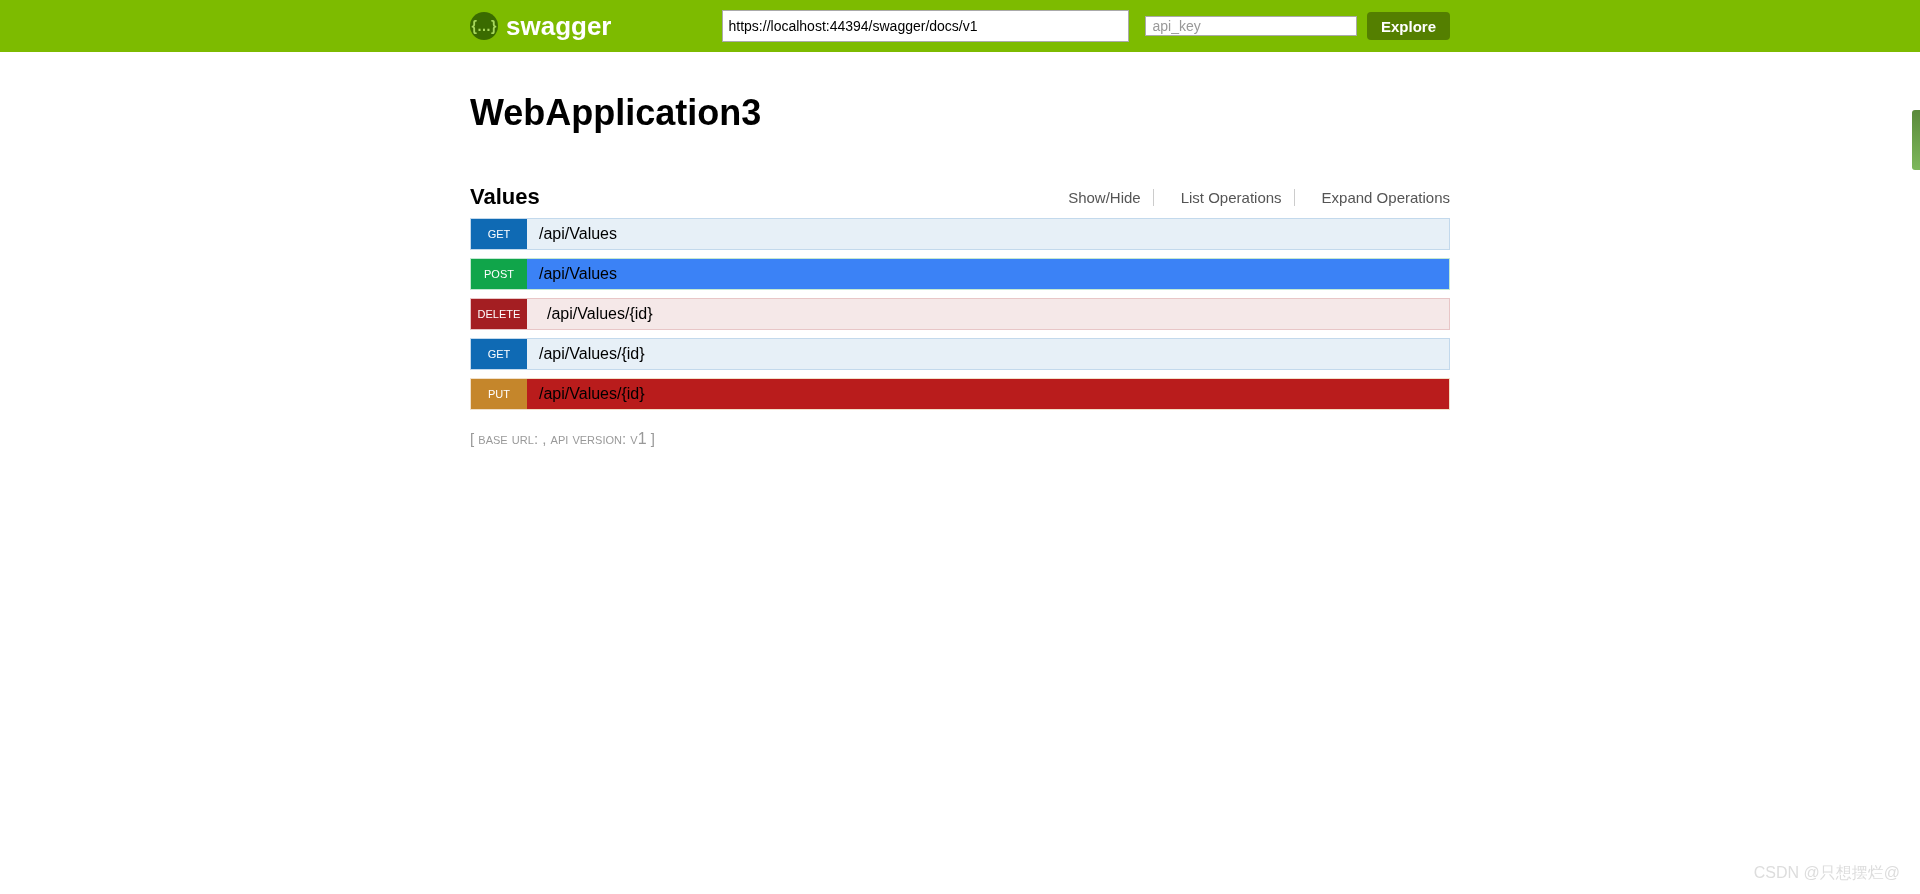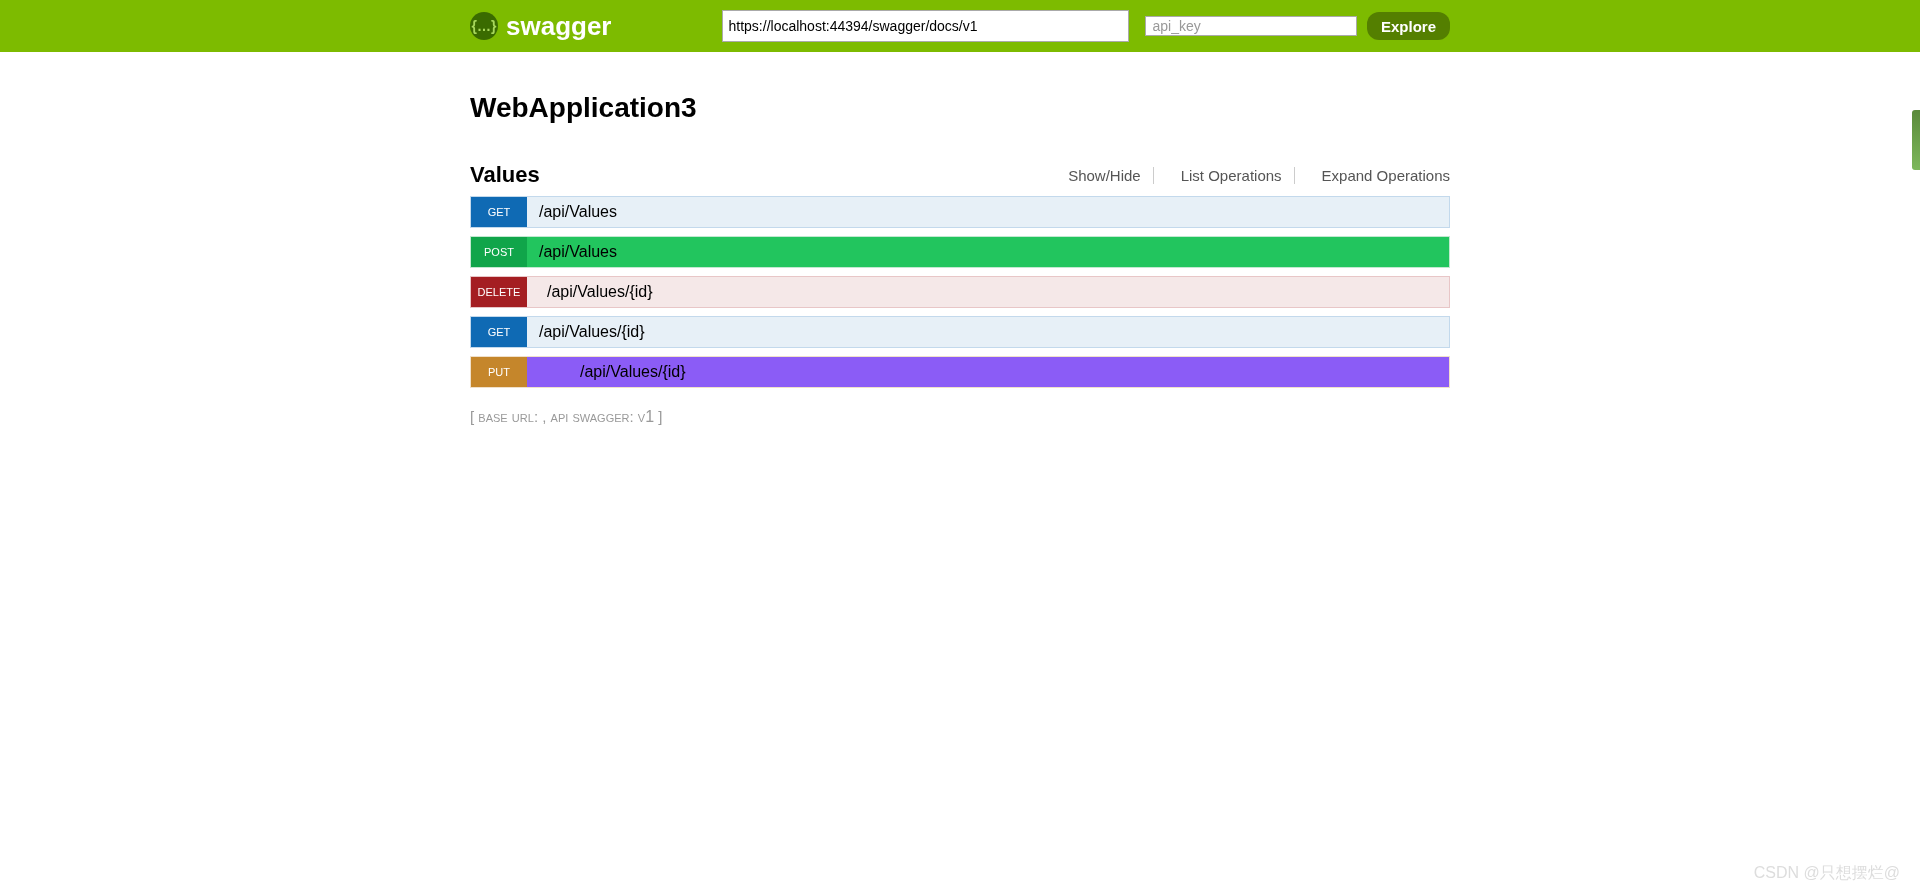--- a/index.html
+++ b/index.html
@@ -66,32 +66,32 @@
     }
     .explore-btn {
       background: #547f00;
       color: #fff;
       border: none;
       height: 28px;
       padding: 0 14px;
       font-size: 15px;
       font-weight: bold;
       cursor: pointer;
-      border-radius: 12px;
+      border-radius: 4px;
     }
     .container {
       width: 980px;
       margin: 0 auto;
       padding: 40px 0 20px 0;
     }
     .app-title {
-      font-size: 28px;
+      font-size: 36px;
       font-weight: bold;
       color: #000;
-      margin-bottom: 38px;
+      margin-bottom: 50px;
     }
     .section-header {
       display: flex;
       justify-content: space-between;
       align-items: center;
       border-bottom: none;
       margin-bottom: 8px;
     }
     .section-title {
       font-size: 22px;
@@ -135,25 +135,25 @@
       text-transform: uppercase;
       flex-shrink: 0;
     }
     .op-path {
       padding-left: 12px;
       font-size: 16px;
       color: #000;
     }
     .op-get { background: #e7f0f7; border-color: #c3d9ec; }
     .op-get .op-method { background: #0f6ab4; }
-    .op-post { background: #22c55e; border-color: #c3e8d1; }
+    .op-post { background: #3b82f6; border-color: #c3e8d1; }
     .op-post .op-method { background: #10a54a; }
     .op-delete { background: #f5e8e8; border-color: #e8c6c7; gap: 8px; }
     .op-delete .op-method { background: #a41e22; }
-    .op-put { background: #8b5cf6; border-color: #f0e0ca; gap: 41px; }
+    .op-put { background: #b91c1c; border-color: #f0e0ca; }
     .op-put .op-method { background: #c5862b; }
     .footer-info {
       color: #999;
       font-size: 15px;
       font-variant: small-caps;
       margin-top: 20px;
     }
     .footer-info .version {
       font-size: 16px;
     }
@@ -219,18 +219,18 @@
         <div class="op-method">GET</div>
         <div class="op-path">/api/Values/{id}</div>
       </div>
       <div class="op-row op-put">
         <div class="op-method">PUT</div>
         <div class="op-path">/api/Values/{id}</div>
       </div>
     </div>
 
   <div class="footer-info">
-    [ <span>base url</span>: , <span>api swagger</span>: <span class="version">v1</span> ]
+    [ <span>base url</span>: , <span>api version</span>: <span class="version">v1</span> ]
   </div>
 </div>
 
 <div class="watermark">CSDN @只想摆烂@</div>
 <div class="side-bar"></div>
 
 </body></html>

